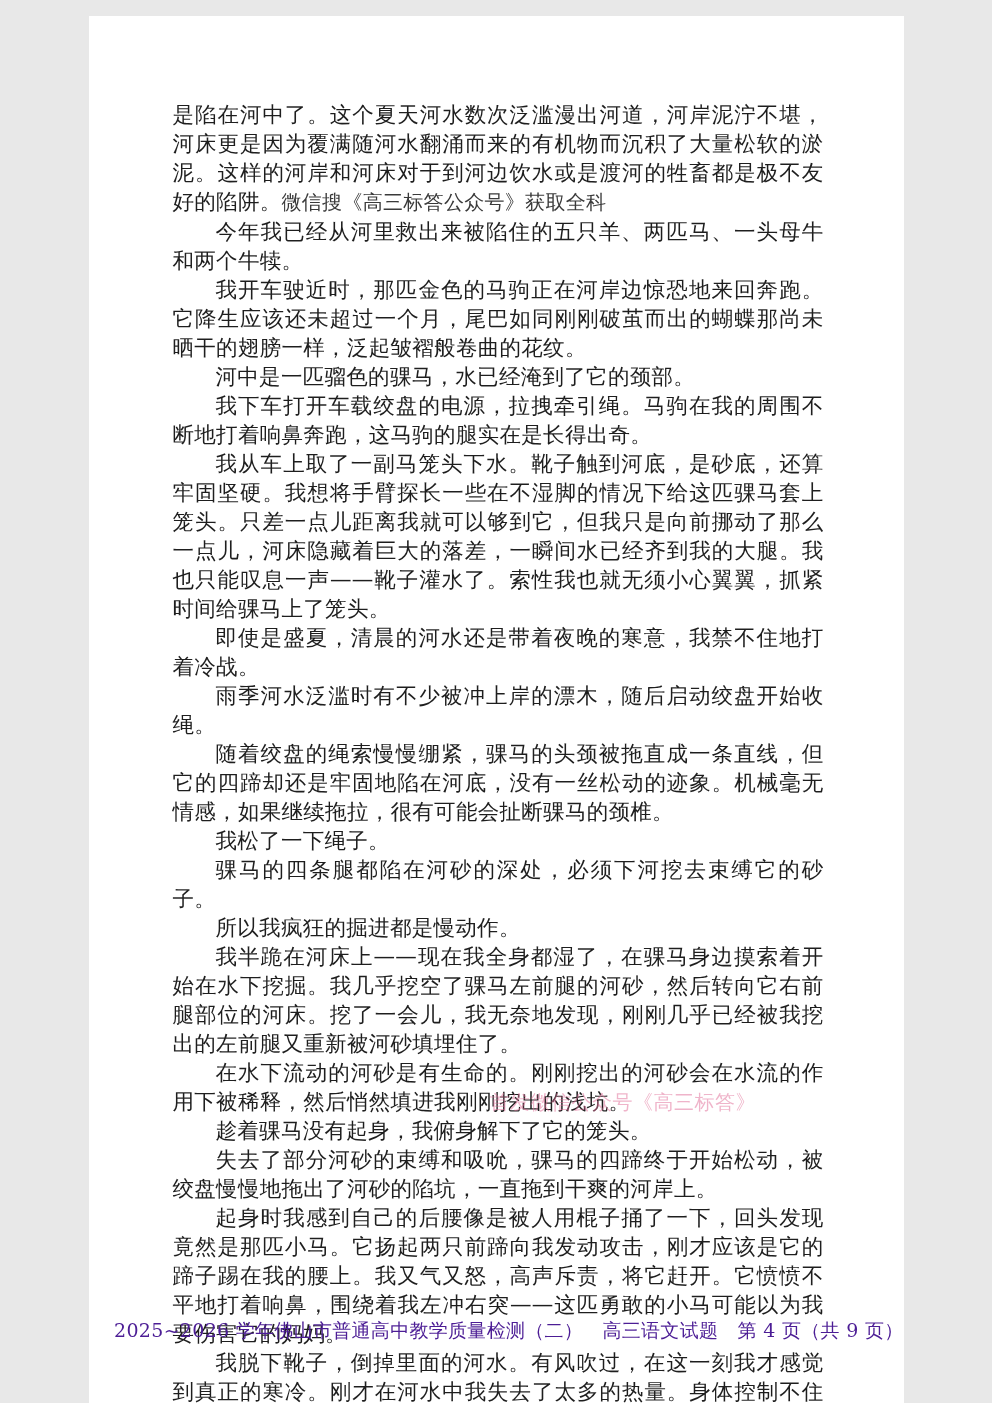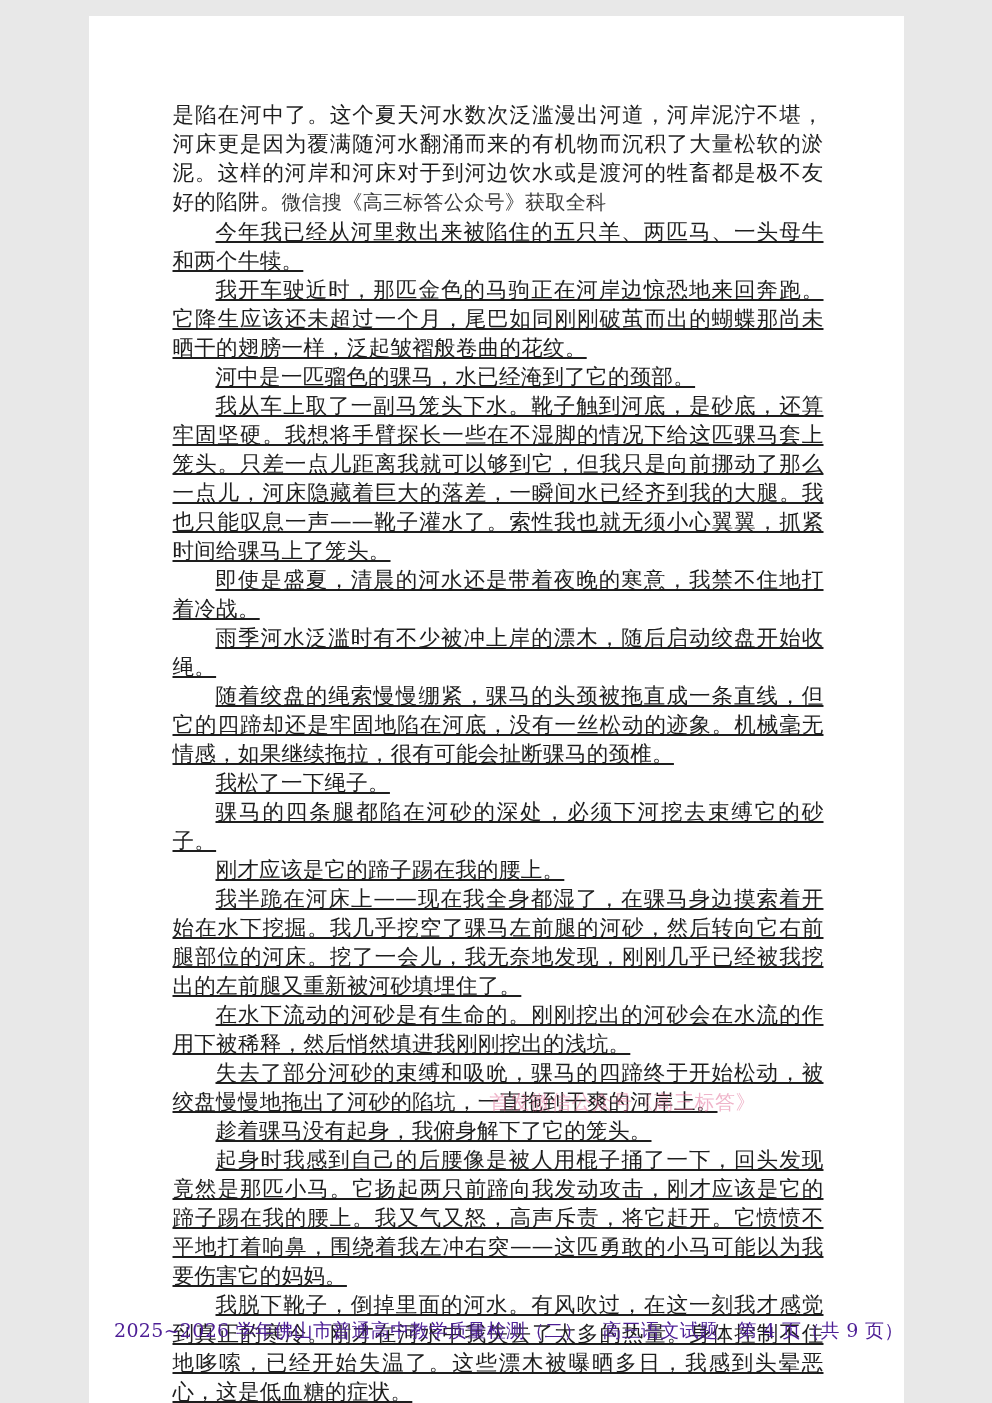--- a/index.html
+++ b/index.html
@@ -18,21 +18,21 @@
     left: 84px;
     right: 80px;
     top: 84px;
     font-size: 21.5px;
     line-height: 29px;
     text-align: justify;
     text-justify: inter-ideograph;
     letter-spacing: 0.3px;
   }
   .para { margin: 0; padding: 0; }
-  .para.indent { text-indent: 2em; text-decoration: underline; }
+  .para.indent { text-indent: 2em; }
   .body-text { color: #1e1e1e; }
   .note {
     font-family: "Liberation Sans", "DejaVu Sans", sans-serif;
     font-size: 20px;
     color: #3a3a3a;
   }
   .watermark {
     position: absolute;
     left: 401px;
     top: 1074px;
@@ -59,30 +59,31 @@
 </style>
 </head>
 <body>
 
 <div class="page">
   <div class="doc-body">
       <p class="para"><span class="body-text">是陷在河中了。这个夏天河水数次泛滥漫出河道，河岸泥泞不堪，河床更是因为覆满随河水翻涌而来的有机物而沉积了大量松软的淤泥。这样的河岸和河床对于到河边饮水或是渡河的牲畜都是极不友好的陷阱。</span><span class="note">微信搜《高三标答公众号》获取全科</span></p>
       <p class="para indent"><span class="body-text">今年我已经从河里救出来被陷住的五只羊、两匹马、一头母牛和两个牛犊。</span></p>
       <p class="para indent"><span class="body-text">我开车驶近时，那匹金色的马驹正在河岸边惊恐地来回奔跑。它降生应该还未超过一个月，尾巴如同刚刚破茧而出的蝴蝶那尚未晒干的翅膀一样，泛起皱褶般卷曲的花纹。</span></p>
       <p class="para indent"><span class="body-text">河中是一匹骝色的骒马，水已经淹到了它的颈部。</span></p>
+      <p class="para indent"><span class="body-text">我下车打开车载绞盘的电源，拉拽牵引绳。马驹在我的周围不断地打着响鼻奔跑，这马驹的腿实在是长得出奇。</span></p>
       <p class="para indent"><span class="body-text">我从车上取了一副马笼头下水。靴子触到河底，是砂底，还算牢固坚硬。我想将手臂探长一些在不湿脚的情况下给这匹骒马套上笼头。只差一点儿距离我就可以够到它，但我只是向前挪动了那么一点儿，河床隐藏着巨大的落差，一瞬间水已经齐到我的大腿。我也只能叹息一声——靴子灌水了。索性我也就无须小心翼翼，抓紧时间给骒马上了笼头。</span></p>
       <p class="para indent"><span class="body-text">即使是盛夏，清晨的河水还是带着夜晚的寒意，我禁不住地打着冷战。</span></p>
       <p class="para indent"><span class="body-text">雨季河水泛滥时有不少被冲上岸的漂木，随后启动绞盘开始收绳。</span></p>
       <p class="para indent"><span class="body-text">随着绞盘的绳索慢慢绷紧，骒马的头颈被拖直成一条直线，但它的四蹄却还是牢固地陷在河底，没有一丝松动的迹象。机械毫无情感，如果继续拖拉，很有可能会扯断骒马的颈椎。</span></p>
       <p class="para indent"><span class="body-text">我松了一下绳子。</span></p>
       <p class="para indent"><span class="body-text">骒马的四条腿都陷在河砂的深处，必须下河挖去束缚它的砂子。</span></p>
-      <p class="para indent"><span class="body-text">刚才应该是它的蹄子踢在我的腰上。</span></p>
+      <p class="para indent"><span class="body-text">所以我疯狂的掘进都是慢动作。</span></p>
       <p class="para indent"><span class="body-text">我半跪在河床上——现在我全身都湿了，在骒马身边摸索着开始在水下挖掘。我几乎挖空了骒马左前腿的河砂，然后转向它右前腿部位的河床。挖了一会儿，我无奈地发现，刚刚几乎已经被我挖出的左前腿又重新被河砂填埋住了。</span></p>
       <p class="para indent"><span class="body-text">在水下流动的河砂是有生命的。刚刚挖出的河砂会在水流的作用下被稀释，然后悄然填进我刚刚挖出的浅坑。</span></p>
+      <p class="para indent"><span class="body-text">趁着骒马没有起身，我俯身解下了它的笼头。</span></p>
       <p class="para indent"><span class="body-text">失去了部分河砂的束缚和吸吮，骒马的四蹄终于开始松动，被绞盘慢慢地拖出了河砂的陷坑，一直拖到干爽的河岸上。</span></p>
-      <p class="para indent"><span class="body-text">趁着骒马没有起身，我俯身解下了它的笼头。</span></p>
       <p class="para indent"><span class="body-text">起身时我感到自己的后腰像是被人用棍子捅了一下，回头发现竟然是那匹小马。它扬起两只前蹄向我发动攻击，刚才应该是它的蹄子踢在我的腰上。我又气又怒，高声斥责，将它赶开。它愤愤不平地打着响鼻，围绕着我左冲右突——这匹勇敢的小马可能以为我要伤害它的妈妈。</span></p>
       <p class="para indent"><span class="body-text">我脱下靴子，倒掉里面的河水。有风吹过，在这一刻我才感觉到真正的寒冷。刚才在河水中我失去了太多的热量。身体控制不住地哆嗦，已经开始失温了。这些漂木被曝晒多日，我感到头晕恶心，这是低血糖的症状。</span></p>
       <p class="para indent"><span class="body-text">雨季河水泛滥时有不少被冲上岸的漂木，河水退去，这些漂木被曝晒多日，早已干透。我哆哆嗦嗦地拾捡这些散落在岸边的树枝和木块。</span></p>
     </div>
   <div class="watermark">首发微信公众号《高三标答》</div>
   <div class="footer">2025~2026 学年佛山市普通高中教学质量检测（二）　高三语文试题　第 4 页（共 9 页）</div>
 </div>
 
 </body></html>

